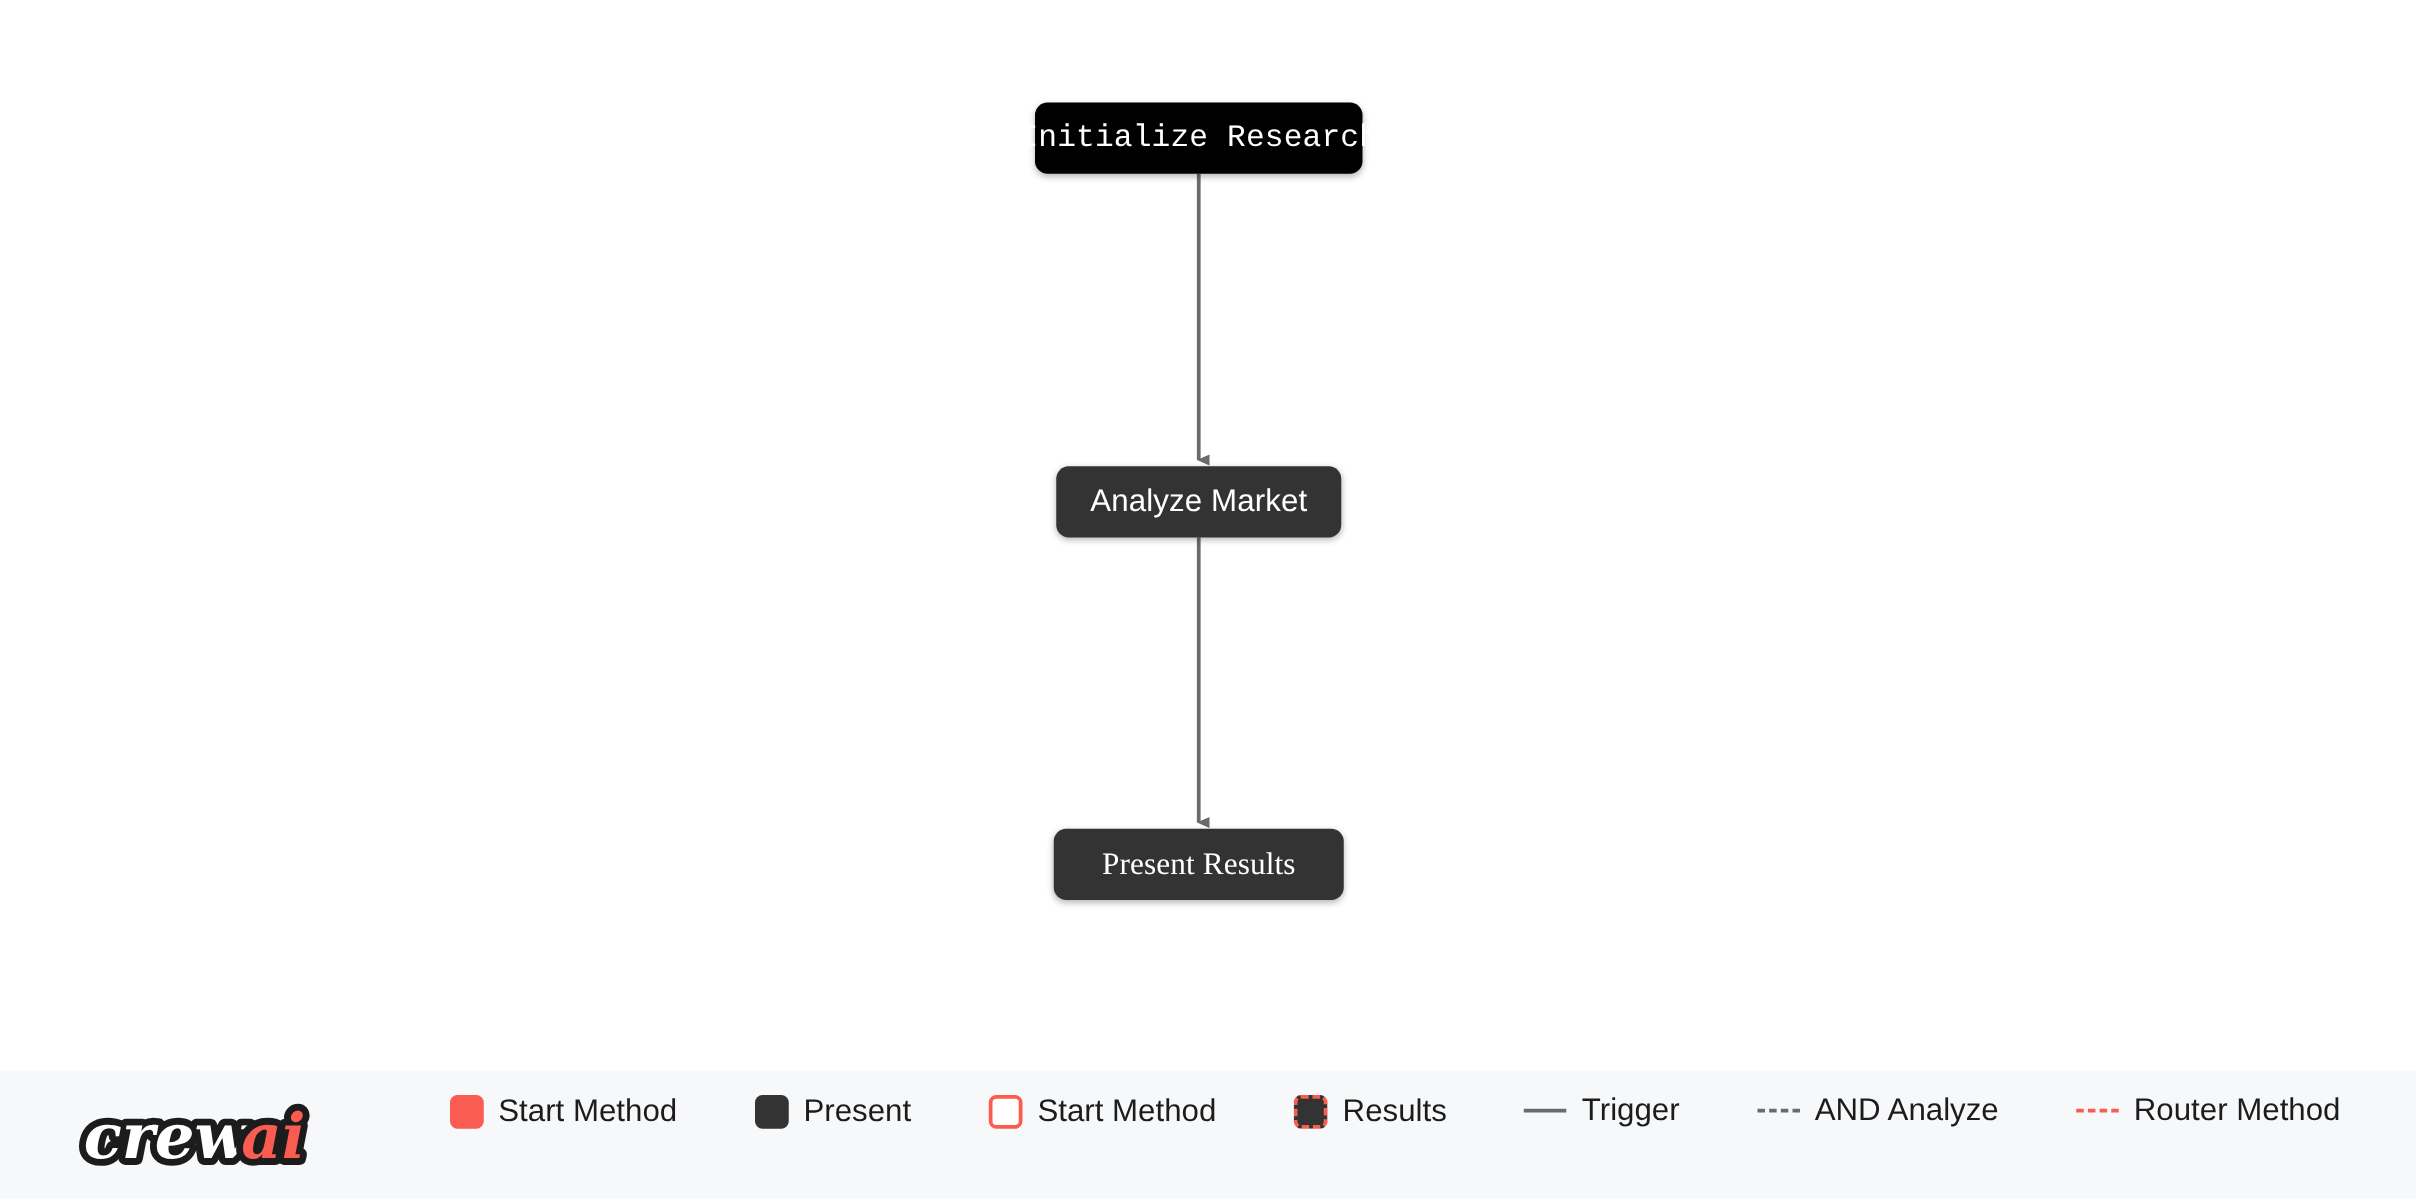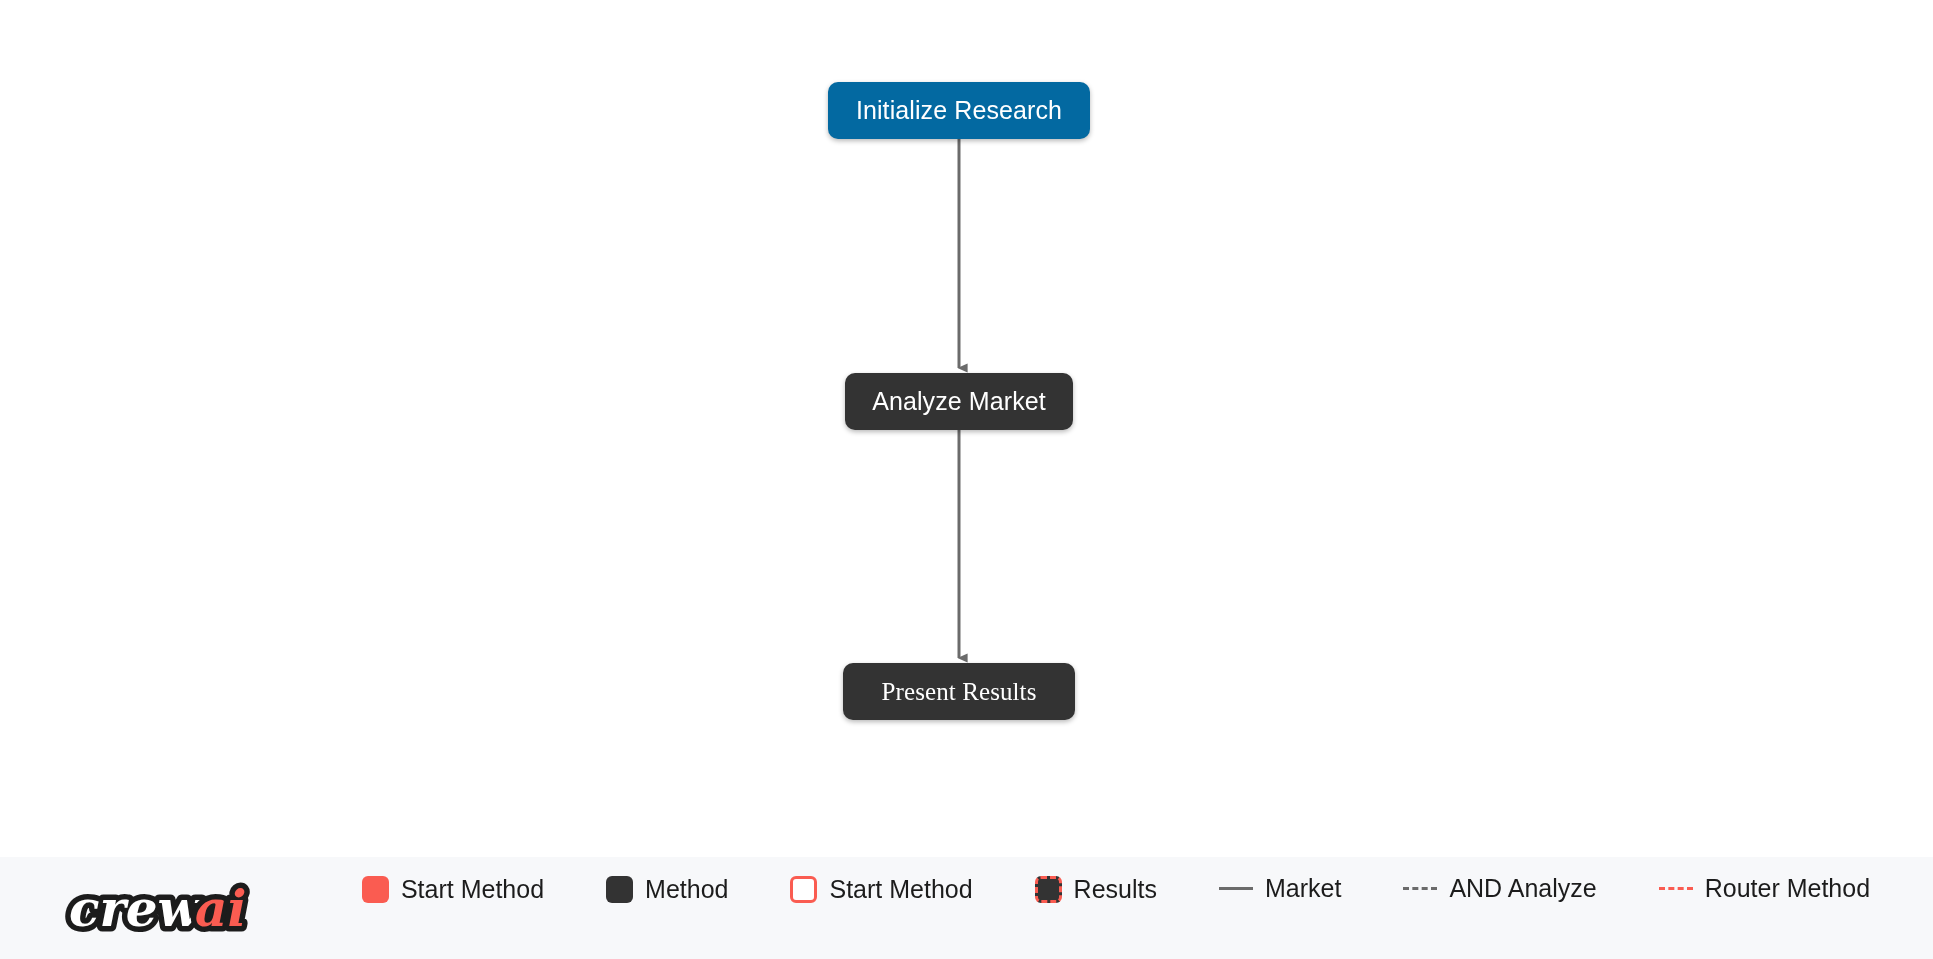--- a/index.html
+++ b/index.html
@@ -52,21 +52,22 @@
     font-size: 25px;
     line-height: 1;
     letter-spacing: 0.1px;
     white-space: nowrap;
     padding: 0 22px;
     box-shadow: 0 2px 5px rgba(0,0,0,0.28);
     user-select: none;
   }
 
   .node-start {
-    background: #0369a1;
+    background: #000000;
+    font-family: Liberation Mono, monospace;
   }
 
   .node-method {
     background: #333333;
   }
 
   
   #legend {
     position: absolute;
     left: 0;
@@ -179,36 +180,36 @@
         </svg>
       </div>
 
       <div class="legend-item">
         <span class="swatch swatch-start"></span>
         <span class="legend-label">Start Method</span>
       </div>
 
       <div class="legend-item">
         <span class="swatch swatch-method"></span>
-        <span class="legend-label">Method</span>
+        <span class="legend-label">Present</span>
       </div>
 
       <div class="legend-item">
         <span class="swatch swatch-crew"></span>
         <span class="legend-label">Start Method</span>
       </div>
 
       <div class="legend-item">
         <span class="swatch swatch-router"></span>
         <span class="legend-label">Results</span>
       </div>
 
       <div class="legend-item">
         <span class="line-swatch line-solid-gray"></span>
-        <span class="legend-label">Market</span>
+        <span class="legend-label">Trigger</span>
       </div>
 
       <div class="legend-item">
         <span class="line-swatch line-dash-gray"></span>
         <span class="legend-label">AND Analyze</span>
       </div>
 
       <div class="legend-item">
         <span class="line-swatch line-dash-red"></span>
         <span class="legend-label">Router Method</span>

